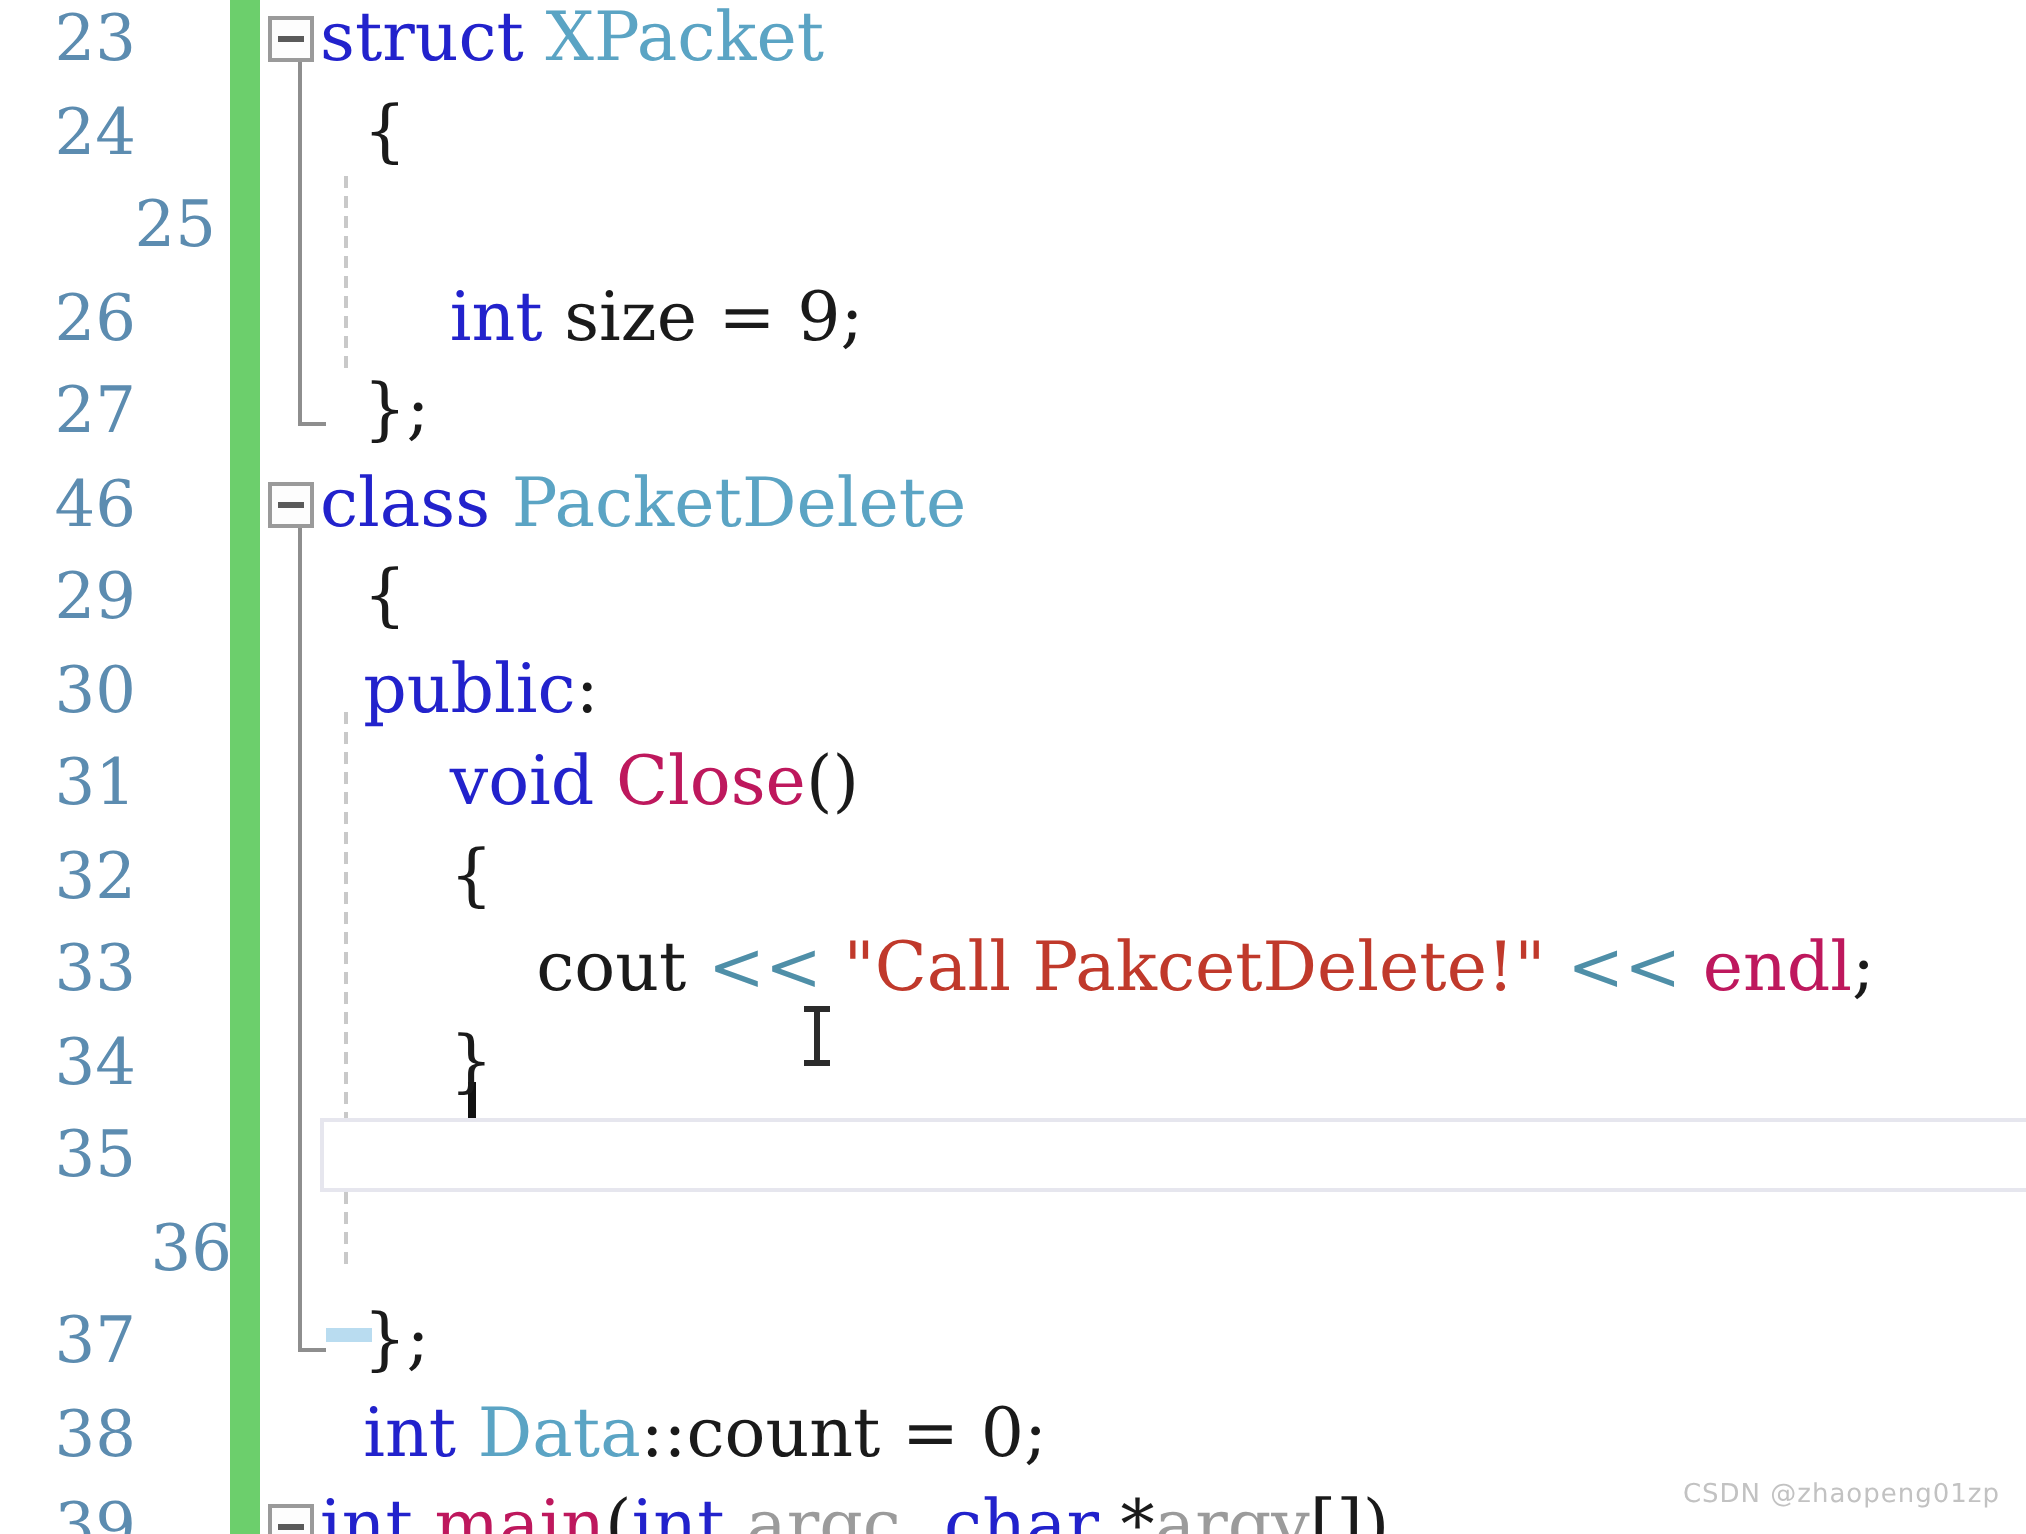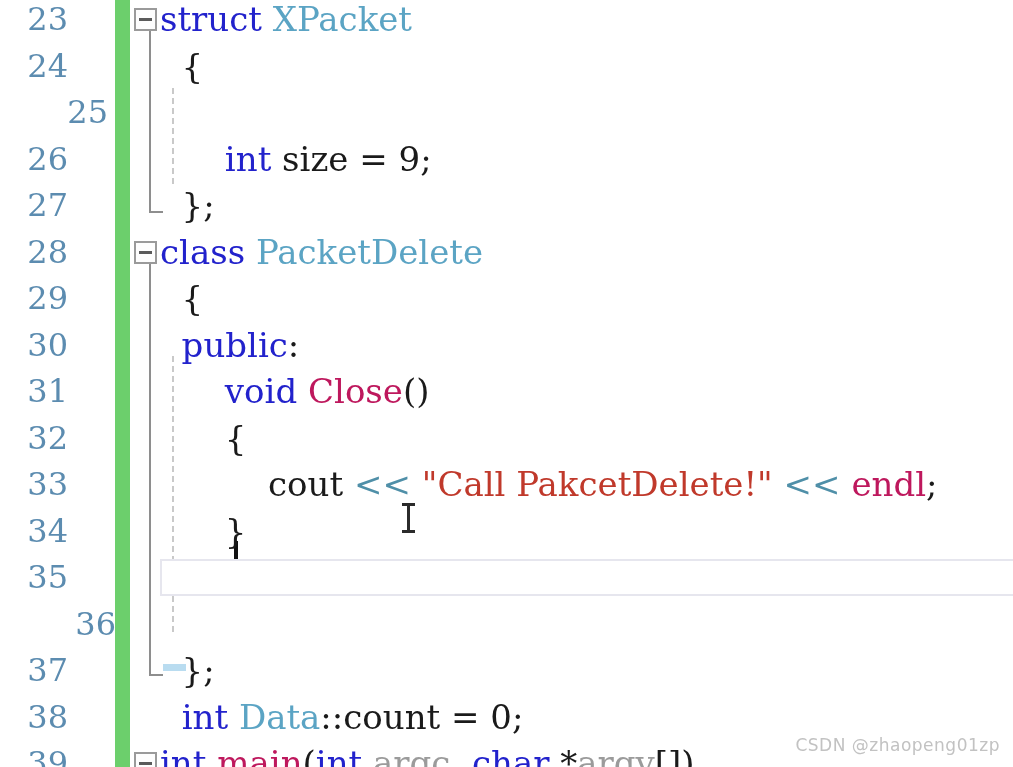--- a/index.html
+++ b/index.html
@@ -170,21 +170,21 @@
     background: #2b2b2b;
   }
   #mousecursor .bar-top { top: 0; }
   #mousecursor .bar-bot { bottom: 0; }
 
   
   #watermark {
     position: absolute;
     right: 13px;
     bottom: 12px;
-    font-size: 17px;
+    font-size: 13px;
     color: #c2c2c2;
     font-family: "DejaVu Sans", "Liberation Sans", sans-serif;
     letter-spacing: 0.5px;
     user-select: none;
   }
 </style>
 </head>
 <body>
 
 <div id="editor">
@@ -228,21 +228,21 @@
     </div>
     <div class="line" style="top: 135.5px;">
       <div class="gutter-num">26</div>
       <div class="code"><span class="plain">      </span><span class="kw">int</span><span class="plain"> size = 9;</span></div>
     </div>
     <div class="line" style="top: 182px;">
       <div class="gutter-num">27</div>
       <div class="code"><span class="plain">  };</span></div>
     </div>
     <div class="line" style="top: 228.5px;">
-      <div class="gutter-num">28</div>
+      <div class="gutter-num">46</div>
       <div class="foldbox" style="top: 12px;"></div>
       <div class="code"><span class="kw">class </span><span class="type">PacketDelete</span></div>
     </div>
     <div class="line" style="top: 275px;">
       <div class="gutter-num">29</div>
       <div class="code"><span class="plain">  {</span></div>
     </div>
     <div class="line" style="top: 321.5px;">
       <div class="gutter-num">30</div>
       <div class="code"><span class="kw">  public</span><span class="plain">:</span></div>

